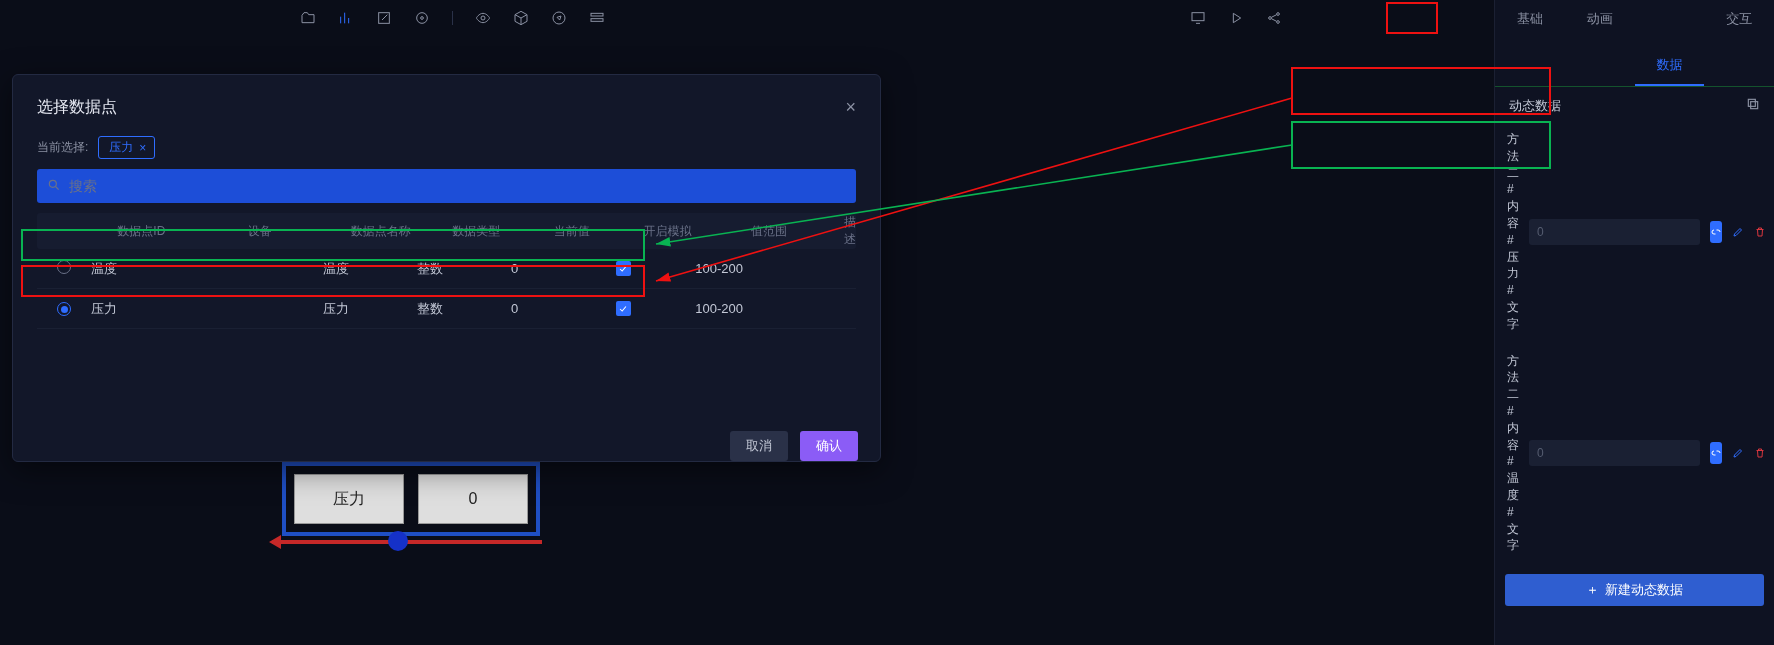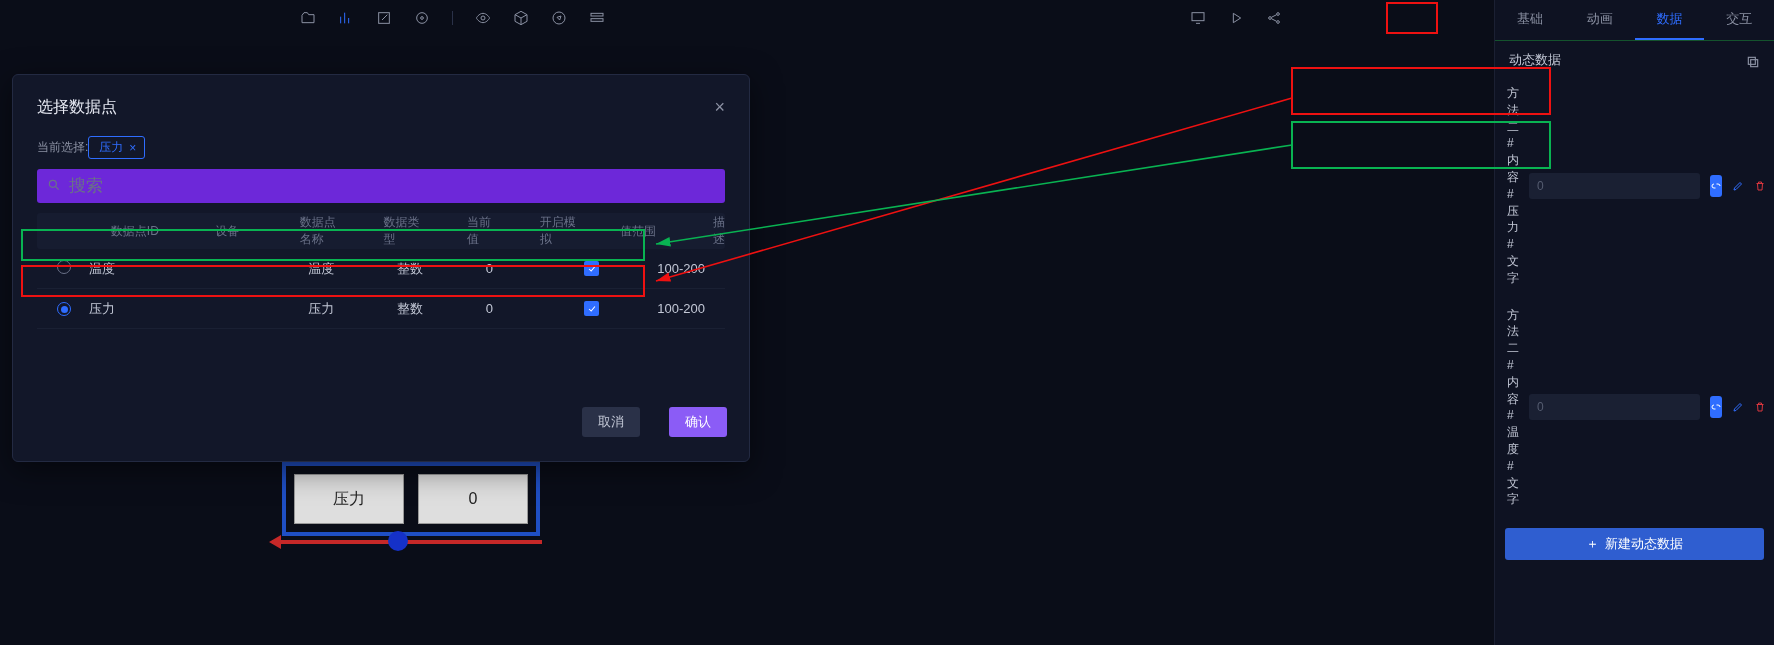--- a/index.html
+++ b/index.html
@@ -10,64 +10,64 @@
   .top-toolbar { position: absolute; top: 10px; left: 300px; display: flex; gap: 22px; align-items: center; }
   .top-toolbar-right { position: absolute; top: 10px; left: 1190px; display: flex; gap: 22px; align-items: center; }
   .tb-icon { width: 16px; height: 16px; color: #8b91a3; display:flex; align-items:center; justify-content:center; }
   .tb-icon svg { width:16px; height:16px; stroke: currentColor; fill: none; stroke-width: 1.5; }
   .tb-icon.active { color: #2f6dff; }
 
   
   .right-panel { position: absolute; right: 0; top: 0; width: 280px; height: 100%; background: #0e1222; border-left: 1px solid #1b2033; display:flex; flex-direction:column; }
   .rp-tabs { display:flex; border-bottom:1px solid #14532d; }
   .rp-tab { flex:1; text-align:center; padding:10px 0; font-size:13px; color:#8b91a3; cursor:pointer; border-bottom:2px solid transparent; }
-  .rp-tab.active { color:#2f6dff; border-bottom-color:#2f6dff; }
-  .rp-section-head { display:flex; justify-content:space-between; align-items:flex-end; padding:10px 14px; font-size:13px; color:#c3c8d6; }
+  .rp-tab.active { color:#2f6dff; border-bottom-color:#2f6dff;margin-top:46px; }
+  .rp-section-head { display:flex; justify-content:space-between; align-items:flex-start; padding:10px 14px; font-size:13px; color:#c3c8d6; }
   .rp-section-head .copy-icon { width:14px; height:14px; color:#8b91a3; }
   .rp-rows { padding: 0 10px; }
   .rp-row { display:flex; align-items:center; gap:10px; padding:6px 2px; margin-bottom:8px; }
   .rp-row-label { width:92px; font-size:12px; line-height:1.4; color:#c3c8d6; }
   .rp-input { flex:1; height:26px; background:#1a2033; border:none; border-radius:3px; padding:0 8px; font-size:12px; color:#c3c8d6; }
   .rp-input::placeholder { color:#555c70; }
   .rp-iconbtn { width:22px; height:22px; display:flex; align-items:center; justify-content:center; border-radius:3px; cursor:pointer; }
   .rp-iconbtn.blue { background:#2f6dff; color:#fff; }
   .rp-iconbtn.blue-outline { background:transparent; color:#2f6dff; }
   .rp-iconbtn.red-outline { background:transparent; color:#d9363e; }
   .rp-iconbtn svg { width:12px; height:12px; }
   .rp-addbtn { margin: 6px 10px 0; height:32px; background:#2f5ed0; color:#fff; border:none; border-radius:3px; font-size:13px; display:flex; align-items:center; justify-content:center; gap:6px; cursor:pointer; }
 
   
-  .modal { position:absolute; left:12px; top:74px; width:738px; height:388px; background:#121729; border:1px solid #232a42; border-radius:6px; padding:22px 24px 18px; z-index:100; box-shadow:0 8px 30px rgba(0,0,0,.5); }
+  .modal { position:absolute; left:12px; top:74px; width:869px; height:388px; background:#121729; border:1px solid #232a42; border-radius:6px; padding:22px 24px 18px; z-index:100; box-shadow:0 8px 30px rgba(0,0,0,.5); }
   .modal-head { display:flex; justify-content:space-between; align-items:center; margin-bottom:18px; }
   .modal-title { font-size:16px; color:#e6e9f2; }
   .modal-close { color:#8b91a3; cursor:pointer; font-size:18px; }
-  .current-sel { display:flex; align-items:center; font-size:12px; color:#8b91a3; margin-bottom:10px; }
+  .current-sel { display:flex; align-items:center; gap:10px; font-size:12px; color:#8b91a3; margin-bottom:10px; }
   .tag { display:inline-flex; align-items:center; gap:6px; border:1px solid #2f6dff; color:#2f6dff; font-size:12px; padding:2px 8px 2px 10px; border-radius:3px; }
   .tag .x { cursor:pointer; }
   .search-box { position:relative; margin-bottom:10px; }
-  .search-box input { width:100%; height:34px; background:#6d28d9; border:none; border-radius:3px; padding:0 10px 0 32px; font-size:17px; color:#c3c8d6; }
+  .search-box input { width:100%; height:34px; background:#1d4ed8; border:none; border-radius:3px; padding:0 10px 0 32px; font-size:14px; color:#c3c8d6; }
   .search-box input::placeholder { color:#6a7188; }
   .search-box .s-icon { position:absolute; left:10px; top:9px; width:14px; height:14px; color:#6a7188; }
   .tbl-head { display:flex; align-items:center; height:36px; background:#161c30; font-size:12px; color:#6a7188; border-radius:3px; padding-left:20px;gap:37px; }
   .tbl-row { display:flex; align-items:center; height:40px; font-size:13px; color:#c3c8d6; padding-left:20px; border-bottom:1px solid #1a2033; position:relative; }
   .c-radio { width:34px; }
   .c-id { width:136px; }
   .c-dev { width:96px; }
   .c-name { width:94px; }
   .c-type { width:94px; }
   .c-val { width:72px; }
   .c-sim { width:80px; display:flex; justify-content:center; }
   .c-range { width:100px; text-align:right; padding-right:20px; }
   .c-desc { flex:1; text-align:center; }
   .radio { width:14px; height:14px; border:1.5px solid #6a7188; border-radius:50%; display:inline-flex; align-items:center; justify-content:center; }
   .radio.on { border-color:#2f6dff; }
   .radio.on::after { content:""; width:7px; height:7px; background:#2f6dff; border-radius:50%; }
   .chk { width:15px; height:15px; background:#2f6dff; border-radius:2px; display:inline-flex; align-items:center; justify-content:center; }
   .chk svg { width:10px; height:10px; stroke:#fff; stroke-width:2.5; fill:none; }
-  .modal-foot { position:absolute; right:22px; bottom:24px; display:flex; gap:29px; }
+  .modal-foot { position:absolute; right:22px; bottom:0; display:flex; gap:12px; }
   .btn { height:30px; padding:0 16px; font-size:13px; border:none; border-radius:3px; cursor:pointer; }
   .btn-sec { background:#2a3148; color:#c3c8d6; }
   .btn-pri { background:#8b5cf6; color:#fff; }
 
   
   .canvas-cards { position:absolute; left:282px; top:462px; display:flex; gap:14px; border:4px solid #1f4fc4; padding:8px; }
   .cc { width:110px; height:50px; background:#dedede; color:#222; font-size:16px; display:flex; align-items:center; justify-content:center; border:1px solid #999; }
   .axis-x { position:absolute; left:272px; top:540px; width:270px; height:4px; background:#c62828; }
   .axis-x::after { content:""; position:absolute; left:-10px; top:-5px; border:7px solid transparent; border-right:12px solid #c62828; }
   .axis-handle { position:absolute; left:388px; top:531px; width:20px; height:20px; background:#1531c8; border-radius:50%; }

